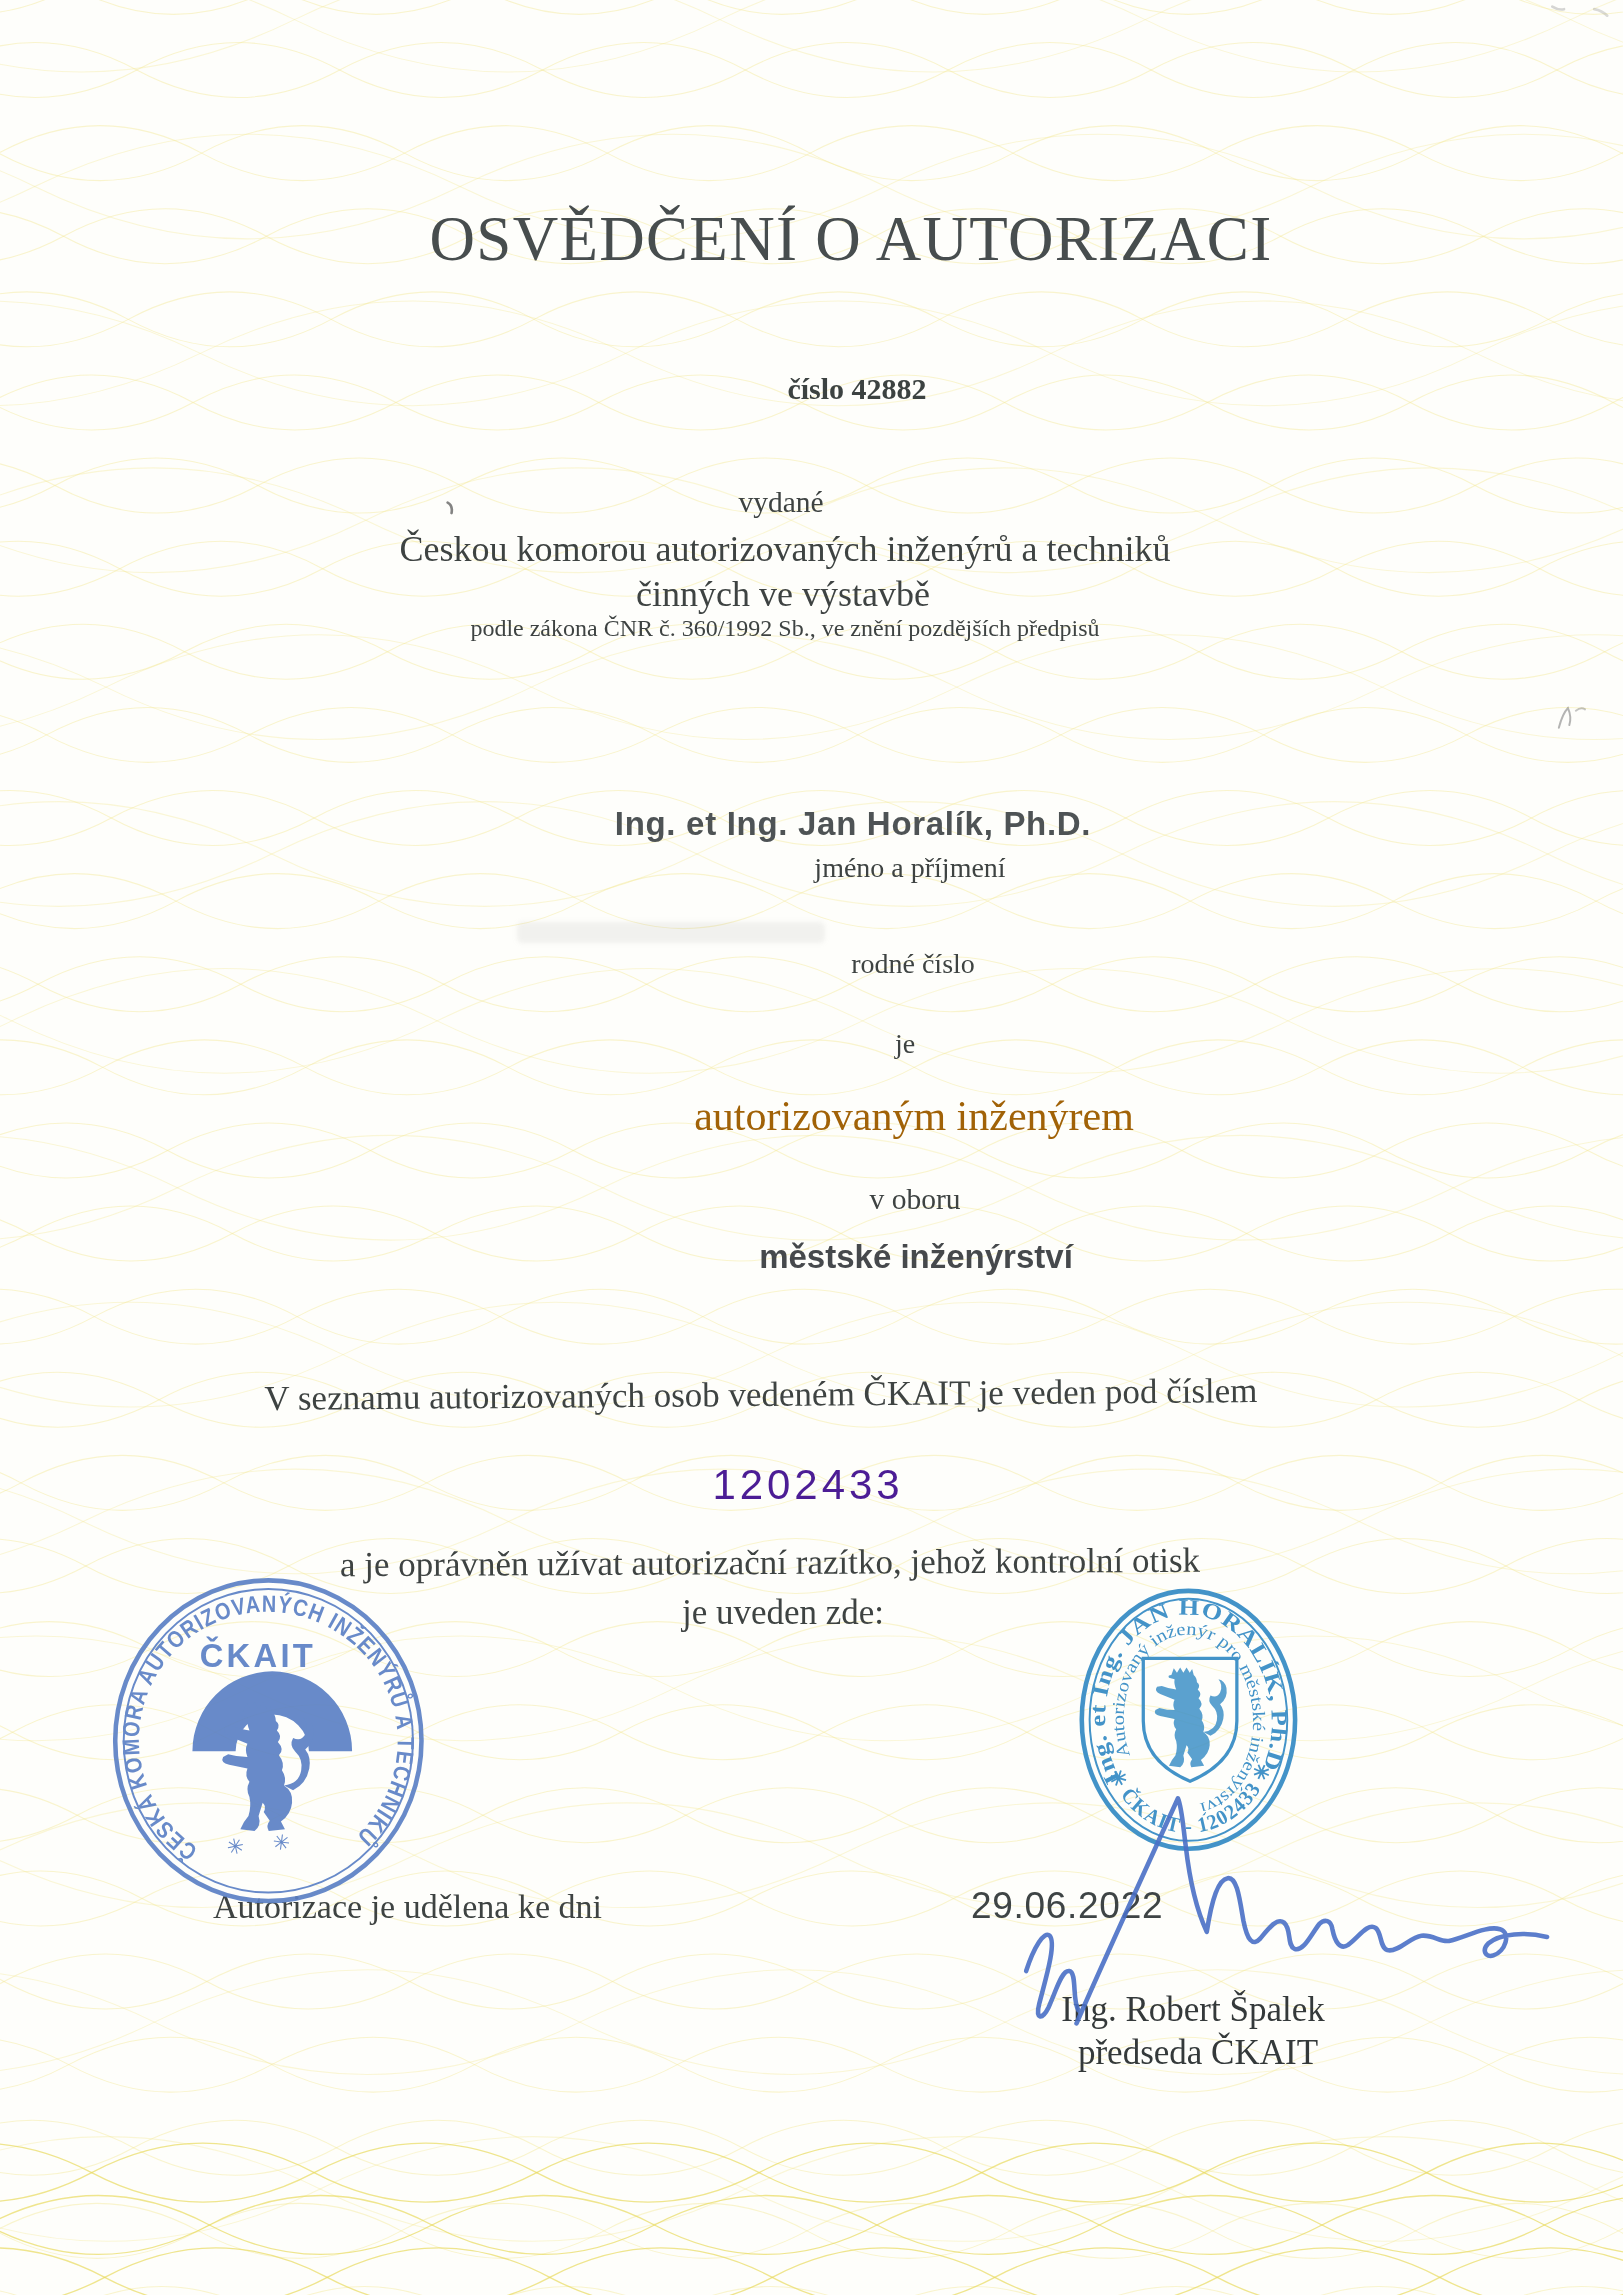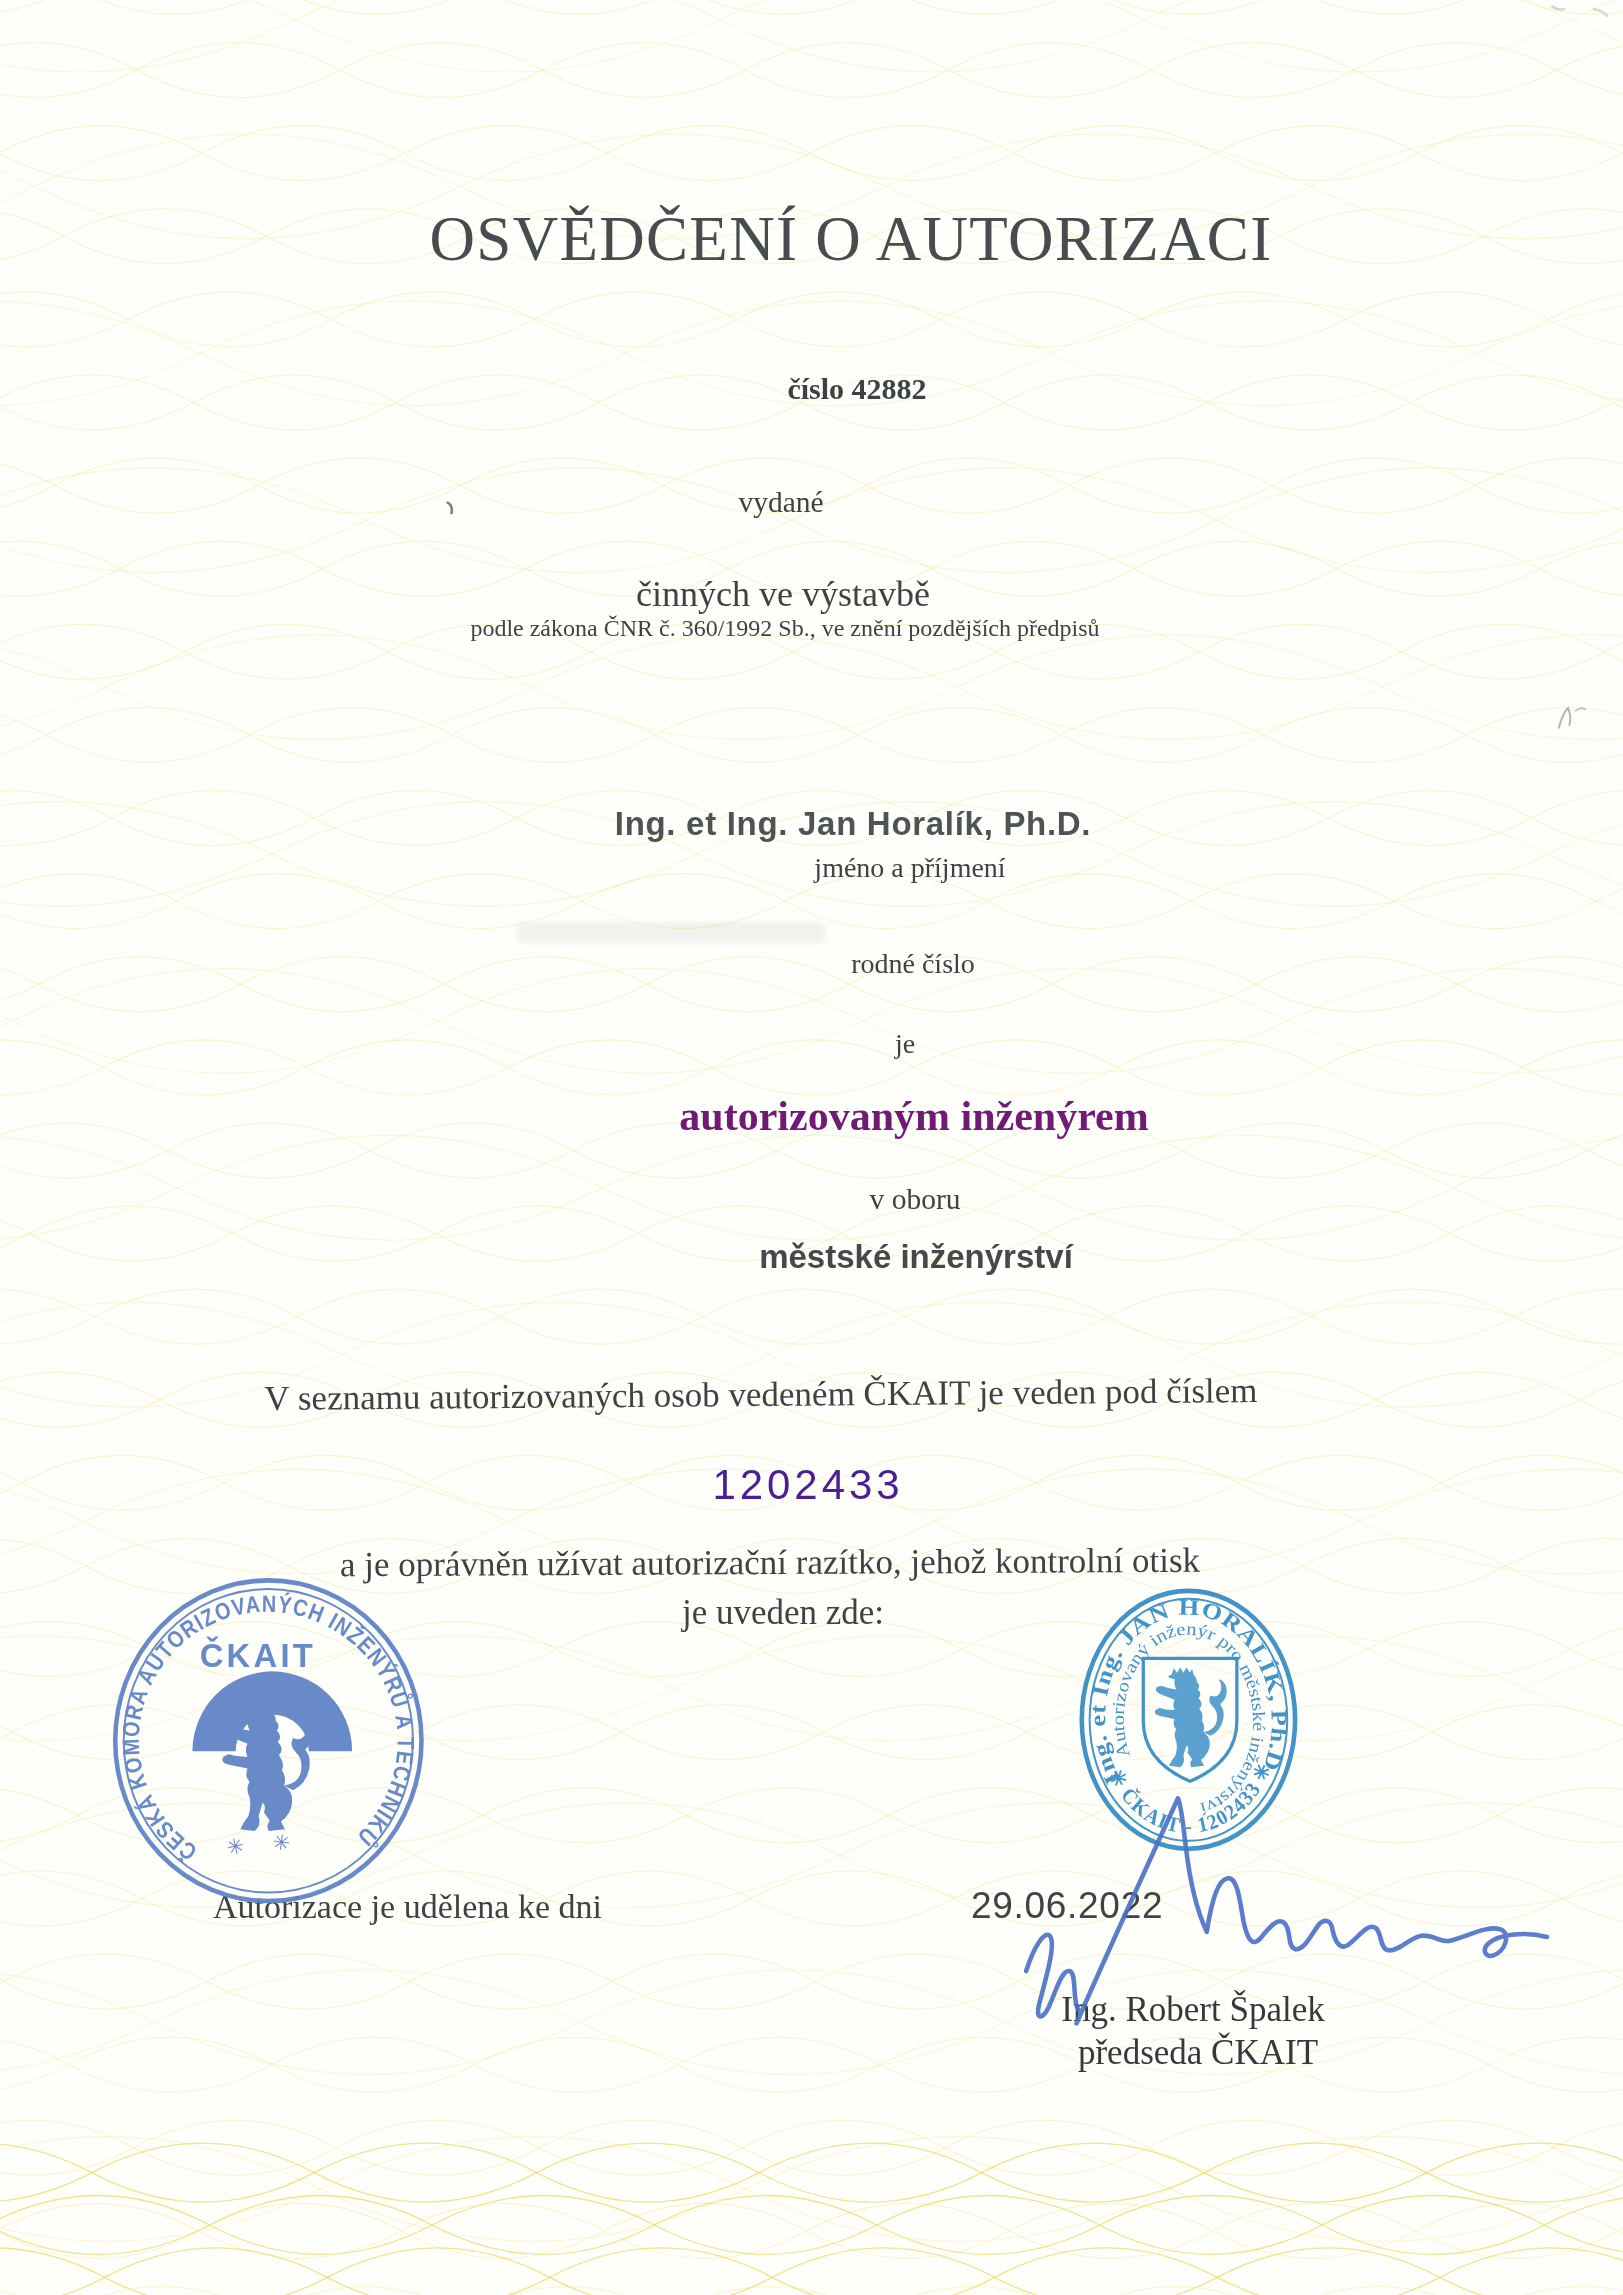--- a/index.html
+++ b/index.html
@@ -25,21 +25,21 @@
   #title        {left:851px;top:203px;font-size:63px;font-weight:normal;letter-spacing:1.3px;color:#474d4e;}
   #cert-number  {left:857px;top:340px;font-size:30px;font-weight:bold;color:#3c4241;margin-top:32px;}
   #issued       {left:781px;top:448px;font-size:29.5px;margin-top:38px;}
   #issuer1      {left:785px;top:528px;font-size:36px;}
   #issuer2      {left:783px;top:573px;font-size:36px;}
   #law          {left:785px;top:615px;font-size:24px;}
   #holder-name  {left:853px;top:805px;font-size:33px;color:#4e5355;letter-spacing:0.7px;}
   #name-label   {left:910px;top:852px;font-size:28px;}
   #birth-label  {left:913px;top:948px;font-size:28px;}
   #is-word      {left:905px;top:1028px;font-size:28px;}
-  #auth-title   {left:914px;top:1092px;font-size:42px;font-weight:bold;color:#701a75;}
+  #auth-title   {left:914px;top:1092px;font-size:42px;font-weight:normal;color:#a16207;}
   #field-label  {left:915px;top:1183px;font-size:29.5px;}
   #field-value  {left:916px;top:1238px;font-size:33px;color:#46494c;}
   #registry-line{left:761px;top:1375px;font-size:35px;transform:translateX(-50%) rotate(-0.45deg);}
   #registry-num {left:808px;top:1461px;font-size:42px;letter-spacing:3.9px;color:#4c1d95;}
   #notice1      {left:770px;top:1543px;font-size:35px;transform:translateX(-50%) rotate(-0.3deg);}
   #notice2      {left:783px;top:1593px;font-size:35px;}
   #date-label   {left:213px;top:1888px;font-size:34px;transform:none;}
   #date-value   {left:971px;top:1885px;font-size:37px;letter-spacing:0.7px;color:#3e4445;transform:none;}
   #signer-name  {left:1193px;top:1990px;font-size:35px;color:#34393a;}
   #signer-title {left:1198px;top:2033px;font-size:35px;color:#34393a;}
@@ -148,20 +148,21 @@
       <path d="M-540 3320 Q-370 3230 -200 3320 Q-30 3410 140 3320 Q310 3230 480 3320 Q650 3410 820 3320 Q990 3230 1160 3320 Q1330 3410 1500 3320 Q1670 3230 1840 3320 Q2010 3410 2180 3320 Q2350 3230 2520 3320 Q2690 3410 2860 3320" fill="none" stroke="#e8da5e" stroke-width="2" opacity="0.7"></path>
       <path d="M-360 3400 Q-190 3310 -20 3400 Q150 3490 320 3400 Q490 3310 660 3400 Q830 3490 1000 3400 Q1170 3310 1340 3400 Q1510 3490 1680 3400 Q1850 3310 2020 3400 Q2190 3490 2360 3400 Q2530 3310 2700 3400 Q2870 3490 3040 3400" fill="none" stroke="#e8da5e" stroke-width="2" opacity="0.7"></path>
       <path d="M-700 3400 Q-530 3310 -360 3400 Q-190 3490 -20 3400 Q150 3310 320 3400 Q490 3490 660 3400 Q830 3310 1000 3400 Q1170 3490 1340 3400 Q1510 3310 1680 3400 Q1850 3490 2020 3400 Q2190 3310 2360 3400 Q2530 3490 2700 3400" fill="none" stroke="#e8da5e" stroke-width="2" opacity="0.7"></path>
       <path d="M-520 3480 Q-350 3390 -180 3480 Q-10 3570 160 3480 Q330 3390 500 3480 Q670 3570 840 3480 Q1010 3390 1180 3480 Q1350 3570 1520 3480 Q1690 3390 1860 3480 Q2030 3570 2200 3480 Q2370 3390 2540 3480 Q2710 3570 2880 3480" fill="none" stroke="#e8da5e" stroke-width="2" opacity="0.7"></path>
       <path d="M-860 3480 Q-690 3390 -520 3480 Q-350 3570 -180 3480 Q-10 3390 160 3480 Q330 3570 500 3480 Q670 3390 840 3480 Q1010 3570 1180 3480 Q1350 3390 1520 3480 Q1690 3570 1860 3480 Q2030 3390 2200 3480 Q2370 3570 2540 3480 Q2710 3390 2880 3480 Q3050 3570 3220 3480" fill="none" stroke="#e8da5e" stroke-width="2" opacity="0.7"></path>
     </svg>
 
   <div class="line serif" id="title">OSVĚDČENÍ O AUTORIZACI</div>
   <div class="line serif" id="cert-number">číslo 42882</div>
   <div class="line serif" id="issued">vydané</div>
+  <div class="line serif" id="issuer1">Českou komorou autorizovaných inženýrů a techniků</div>
   <div class="line serif" id="issuer2">činných ve výstavbě</div>
   <div class="line serif" id="law">podle zákona ČNR č. 360/1992 Sb., ve znění pozdějších předpisů</div>
   <div class="line sans b" id="holder-name">Ing. et Ing. Jan Horalík, Ph.D.</div>
   <div class="line serif" id="name-label">jméno a příjmení</div>
   <div id="redaction"></div>
   <div class="line serif" id="birth-label">rodné číslo</div>
   <div class="line serif" id="is-word">je</div>
   <div class="line serif" id="auth-title">autorizovaným inženýrem</div>
   <div class="line serif" id="field-label">v oboru</div>
   <div class="line sans b" id="field-value">městské inženýrství</div>

